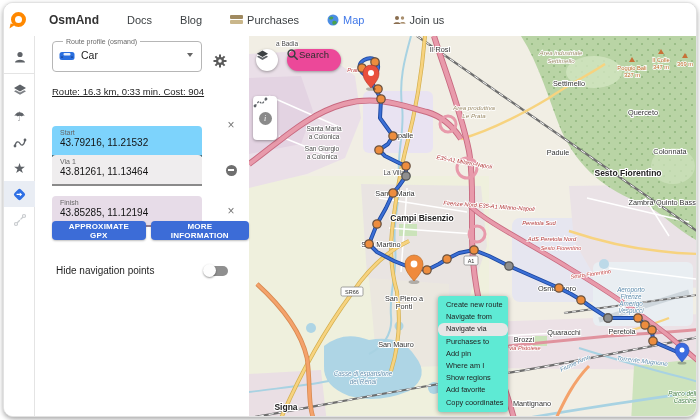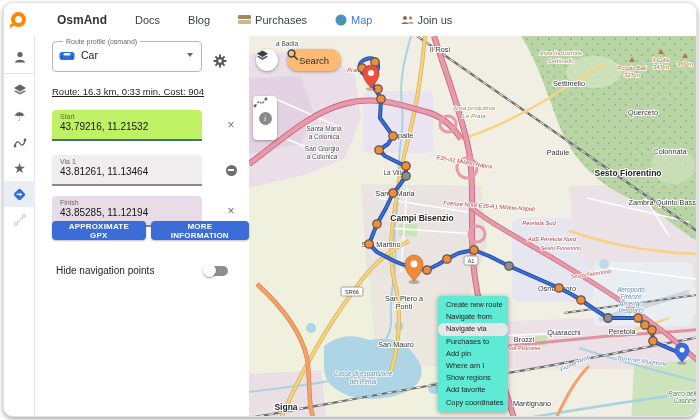--- a/index.html
+++ b/index.html
@@ -4,21 +4,21 @@
 <style>
   html,body{margin:0;padding:0;background:#fff;width:700px;height:420px;font-family:"Liberation Sans",sans-serif;}
   *{box-sizing:border-box;}
   .window{position:absolute;left:3px;top:2px;width:694px;height:415px;background:#fff;border:1px solid #e2e2e2;
           border-radius:10px;box-shadow:0 2px 5px rgba(0,0,0,.35);overflow:hidden;}
   
   .topbar{position:absolute;left:0;top:0;width:100%;height:33px;background:#fff;display:flex;align-items:center;z-index:30;}
   .logo{width:15px;height:15px;margin-left:7px;position:relative;}
   .logo .ring{position:absolute;inset:0;border:4px solid #ff8800;border-radius:50%;}
   .logo .tip{position:absolute;left:-1px;bottom:-2px;width:0;height:0;border-left:5px solid #ff8800;border-bottom:5px solid transparent;transform:rotate(12deg);}
-  .brand{font-size:12px;font-weight:bold;color:#333;margin-left:31px;}
+  .brand{font-size:12px;font-weight:bold;color:#333;margin-left:23px;}
   .nav-item{font-size:11px;color:#3c4043;margin-left:28px;display:flex;align-items:center;gap:4px;cursor:pointer;text-align:right;}
   .nav-item.active{color:#4078e8;}
   .ic-cards{width:13px;height:9px;position:relative;}
   .ic-cards i{position:absolute;display:block;border-radius:1px;}
   .ic-cards i:nth-child(1){left:0;top:0;width:13px;height:4px;background:#a08a60;}
   .ic-cards i:nth-child(2){left:0;top:5px;width:13px;height:4px;background:#c9b68a;}
   
   .sidebar{position:absolute;left:0;top:33px;width:31px;bottom:0;background:#fff;border-right:1px solid #e4e4e4;z-index:20;}
   .sb-item{width:31px;height:26px;display:flex;align-items:center;justify-content:center;color:#5f6368;cursor:pointer;}
   .sb-item.active{background:#e9edf4;}
@@ -30,21 +30,21 @@
   .profile{position:absolute;left:16px;top:2px;width:150px;height:34px;border:1px solid #b6b6b6;border-radius:4px;margin:0;padding:0 6px;}
   .profile legend{font-size:7px;color:#6b6b6b;padding:0 3px;margin-left:4px;}
   .profile-row{display:flex;align-items:center;height:20px;gap:6px;}
   .profile-value{font-size:10.5px;color:#1c1c1c;flex:1;}
   .caret{width:0;height:0;border-left:3.5px solid transparent;border-right:3.5px solid transparent;border-top:4px solid #666;margin-right:2px;}
   .gear{position:absolute;right:22px;top:18px;cursor:pointer;}
   .summary{position:absolute;left:16px;top:50px;font-size:9.5px;color:#1f1f1f;text-decoration:underline;}
   .pt{position:absolute;left:16px;width:150px;height:31px;border-radius:4px 4px 0 0;padding:3px 8px 0 8px;}
   .pt .lab{font-size:7px;color:#666;}
   .pt .val{font-size:10px;color:#141414;margin-top:1px;}
-  .pt.start{top:74px;background:#bef264;border-bottom:2px solid #45707e;}
+  .pt.start{top:90px;background:#7dd3fc;border-bottom:2px solid #45707e;}
   .pt.via{top:119px;background:#efedee;border-bottom:2px solid #8a8a8a;}
   .pt.finish{top:160px;background:#e7dce8;border-bottom:2px solid #8f7c90;}
   .pt-action{position:absolute;width:14px;height:14px;display:flex;align-items:center;justify-content:center;cursor:pointer;}
   .x-icon{color:#757575;font-size:12px;line-height:1;}
   .minus-circle{width:11px;height:11px;border-radius:50%;background:#6f6f6f;position:relative;}
   .minus-circle::after{content:"";position:absolute;left:2.5px;top:4.7px;width:6px;height:1.6px;background:#fff;}
   .act-start{left:188px;top:82px;}
   .act-via{left:188px;top:127px;}
   .act-finish{left:188px;top:168px;}
   .btn-row{position:absolute;left:16px;top:185px;display:flex;gap:5px;}
@@ -65,22 +65,22 @@
   .ml-area{font-size:6.2px;font-style:italic;fill:#9a8a66;stroke:#fff;stroke-width:1.5px;paint-order:stroke;}
   .ml-mot{font-size:5.8px;font-style:italic;fill:#b03636;stroke:#fff;stroke-width:1.6px;paint-order:stroke;}
   .ml-redsmall{font-size:5.6px;font-style:italic;fill:#c04545;stroke:#fff;stroke-width:1.4px;paint-order:stroke;}
   .ml-water{font-size:6.3px;font-style:italic;fill:#5d8cad;stroke:#fff;stroke-width:1.4px;paint-order:stroke;}
   .ml-park{font-size:6.3px;font-style:italic;fill:#3f7d3f;stroke:#fff;stroke-width:1.4px;paint-order:stroke;}
   .ml-peak{font-size:5.8px;fill:#b5651d;stroke:#fff;stroke-width:1.4px;paint-order:stroke;}
   .ml-shield{font-size:5.5px;fill:#333;}
   
   .layers-btn{position:absolute;left:7px;top:13px;width:22px;height:22px;border-radius:50%;background:#fff;
               box-shadow:0 1px 3px rgba(0,0,0,.35);display:flex;align-items:center;justify-content:center;cursor:pointer;z-index:5;}
-  .search-btn{position:absolute;left:38px;top:13px;height:22px;border-radius:11px;background:#fdba74;
-              box-shadow:0 1px 3px rgba(0,0,0,.35);display:flex;align-items:center;gap:6px;padding:0 12px;cursor:pointer;z-index:5;}
+  .search-btn{position:absolute;left:38px;top:13px;height:22px;border-radius:11px;background:#ec4899;
+              box-shadow:0 1px 3px rgba(0,0,0,.35);display:flex;align-items:flex-start;gap:6px;padding:0 12px;cursor:pointer;z-index:5;}
   .search-btn span{font-size:9.5px;color:#2e2e2e;}
   .tools-box{position:absolute;left:4px;top:60px;width:24px;height:44px;border-radius:4px;background:#fff;
              box-shadow:0 1px 3px rgba(0,0,0,.35);display:flex;flex-direction:column;align-items:center;justify-content:space-around;z-index:5;}
   .info-circle{width:13px;height:13px;border-radius:50%;background:#8a8a8a;color:#fff;font-size:8px;display:flex;
                align-items:center;justify-content:center;font-family:"Liberation Serif",serif;font-style:italic;cursor:pointer;}
   .ctx-menu{position:absolute;left:189px;top:260px;width:70px;background:#5eead4;border-radius:3px;
             box-shadow:0 1px 5px rgba(0,0,0,.35);padding:3px 0;z-index:10;}
   .ctx-item{font-size:7.4px;color:#222;padding:0 8px;height:12.2px;line-height:12.2px;white-space:nowrap;cursor:pointer;}
   .ctx-item.hl{background:#e6e6e6;border-radius:6px;}
 </style>

